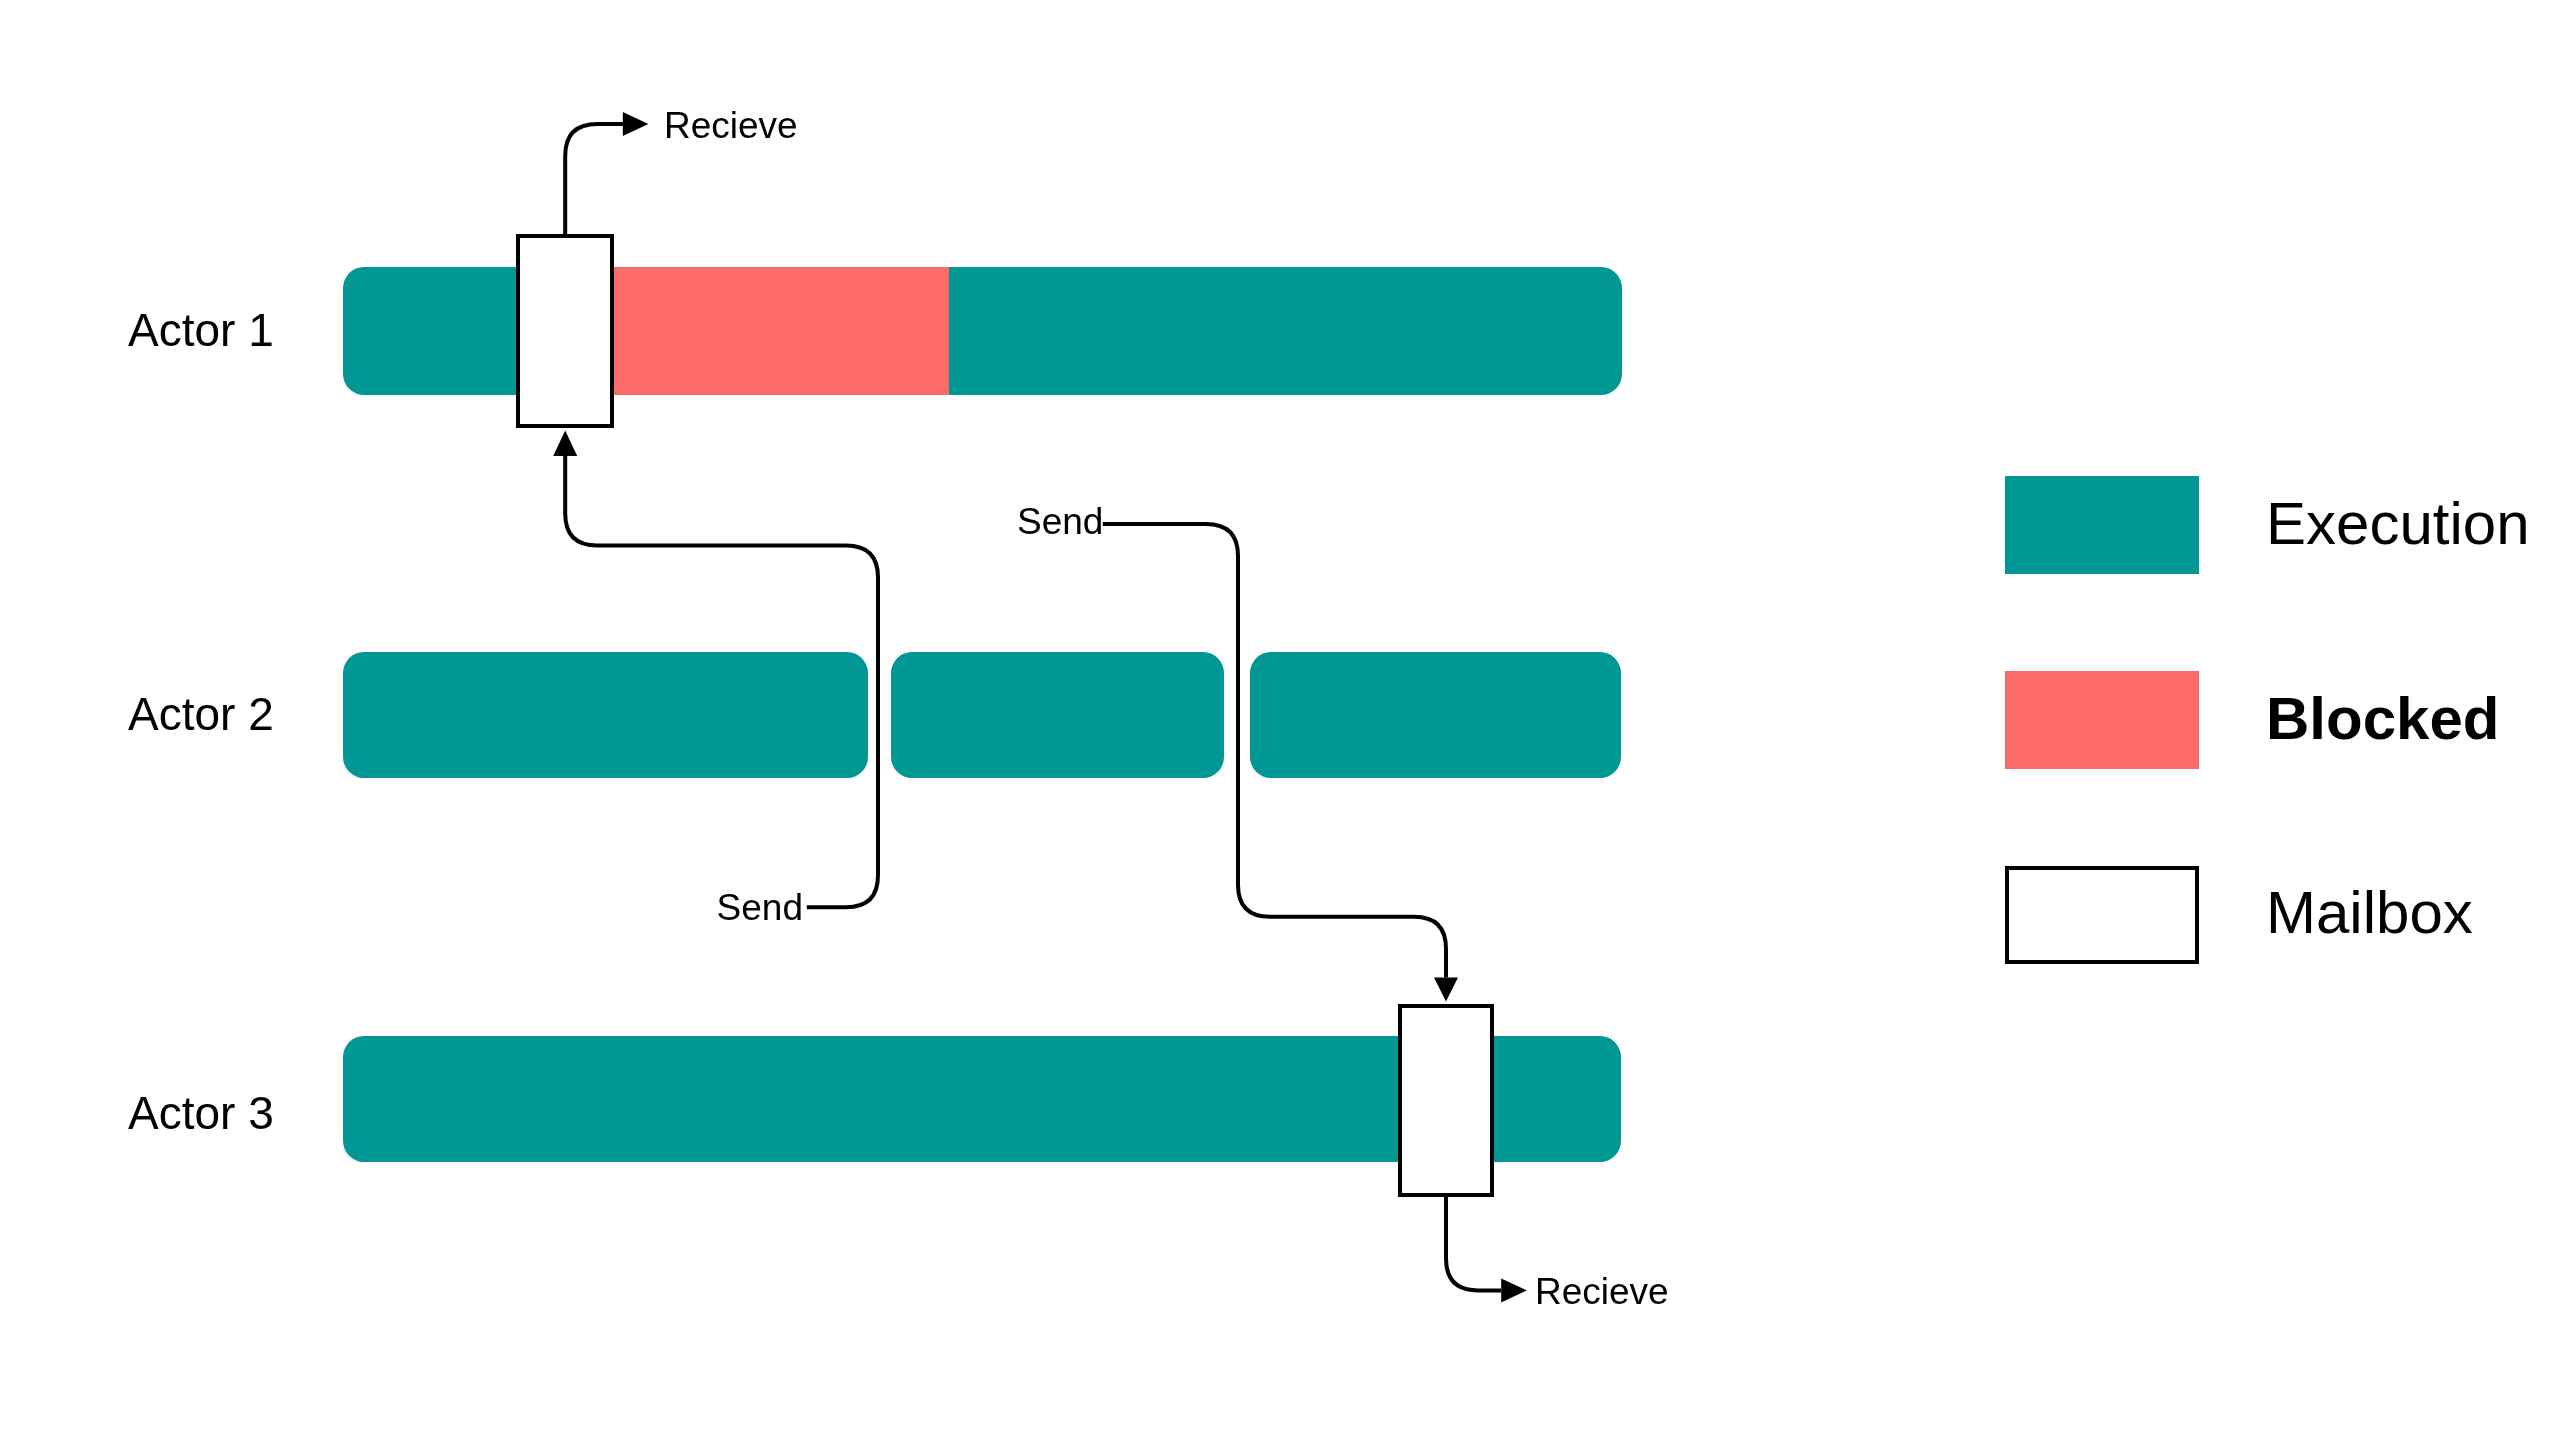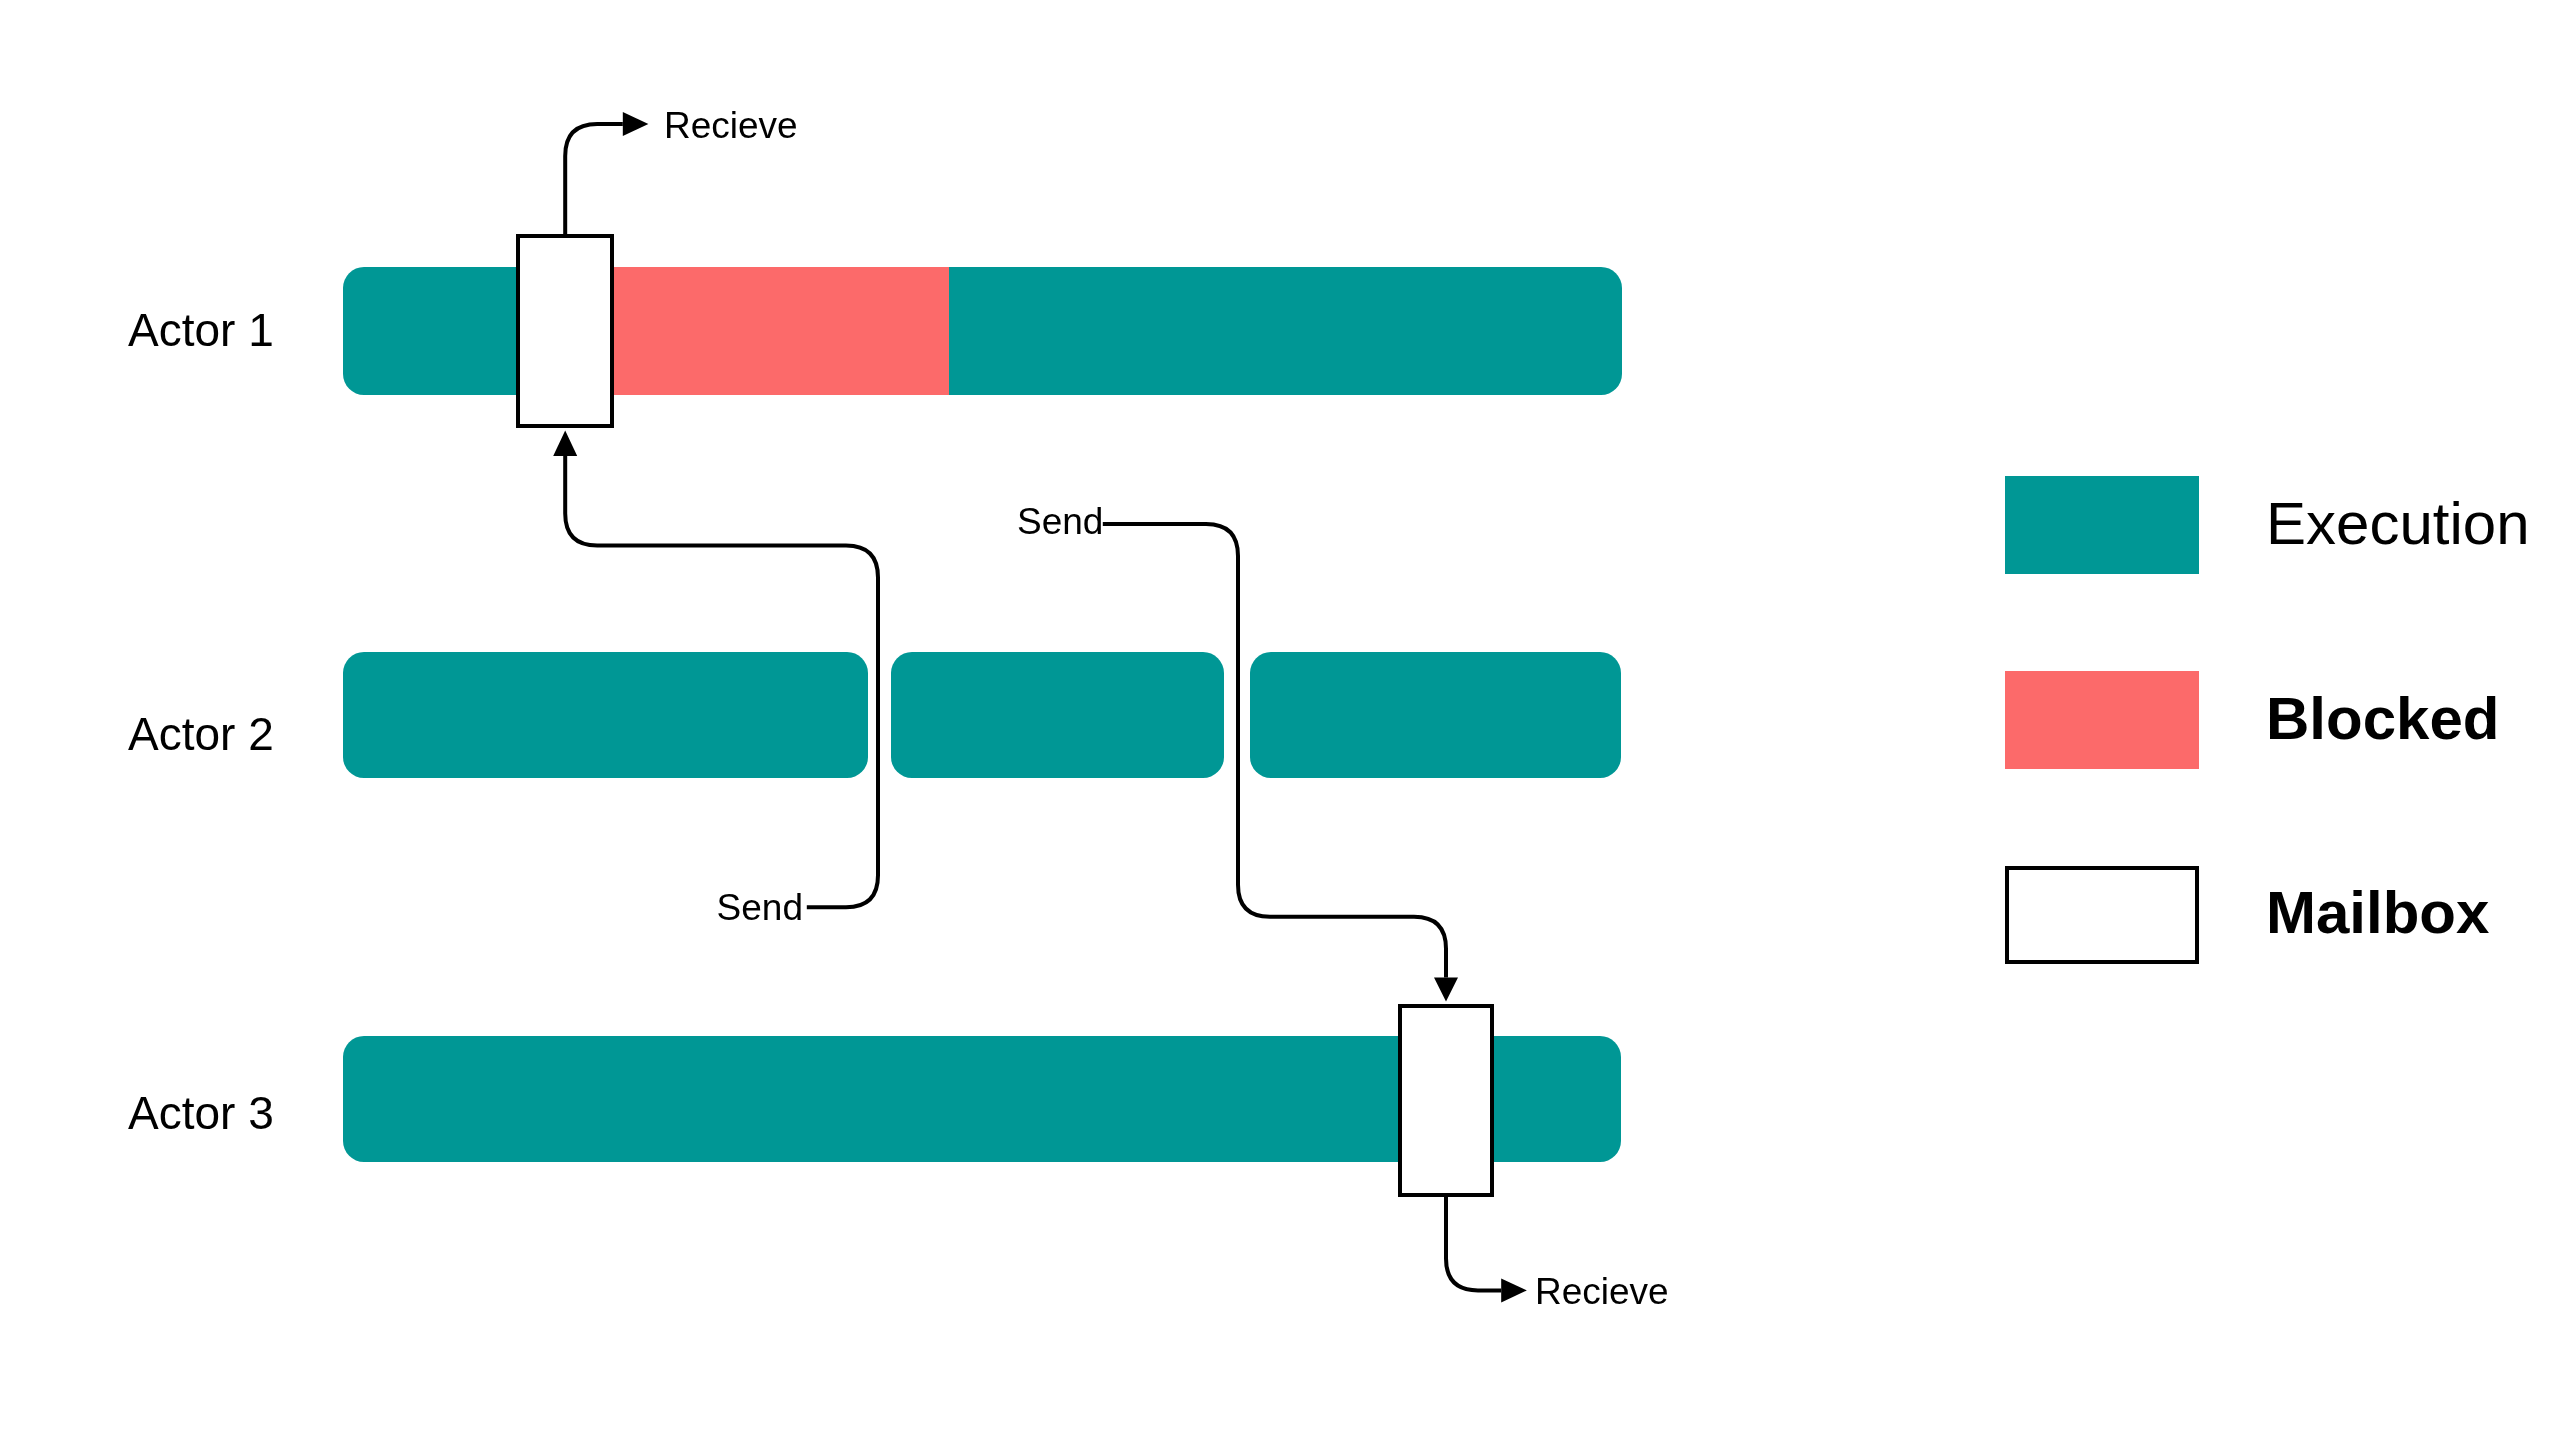--- a/index.html
+++ b/index.html
@@ -91,21 +91,21 @@
     line-height: 1;
     white-space: nowrap;
   }
 </style>
 </head>
 <body>
 
 <div id="canvas">
 
   <div class="actor-label" style="top:331px;">Actor 1</div>
-  <div class="actor-label" style="top:715px;margin-top:20px;">Actor 2</div>
+  <div class="actor-label" style="top:715px;">Actor 2</div>
   <div class="actor-label" style="top:1100px;margin-top:14px;">Actor 3</div>
 
   <div class="bar" style="left:343px; top:267px; width:1279px; height:128px;">
     <div class="blocked-segment" style="left:271px; width:335px;"></div>
   </div>
 
   <div class="bar" style="left:343px;  top:652px; width:525px; height:126px;"></div>
   <div class="bar" style="left:891px; top:652px; width:333px; height:126px;"></div>
   <div class="bar" style="left:1250px; top:652px; width:371px; height:126px;"></div>
 
@@ -135,17 +135,17 @@
   <div class="annotation" style="left:1535px; top:1291px;">Recieve</div>
 
   <div>
     <div class="legend-swatch execution" style="top:476px;"></div>
     <div class="legend-label" style="top:525px;">Execution</div>
 
     <div class="legend-swatch blocked" style="top:671px;"></div>
     <div class="legend-label" style="top:720px;font-weight:bold;">Blocked</div>
 
     <div class="legend-swatch mailbox" style="top:866px;"></div>
-    <div class="legend-label" style="top:914px;font-weight:bold;">Mailbox</div>
+    <div class="legend-label" style="top:914px;">Mailbox</div>
   </div>
 
 </div>
 
 
 </body></html>

